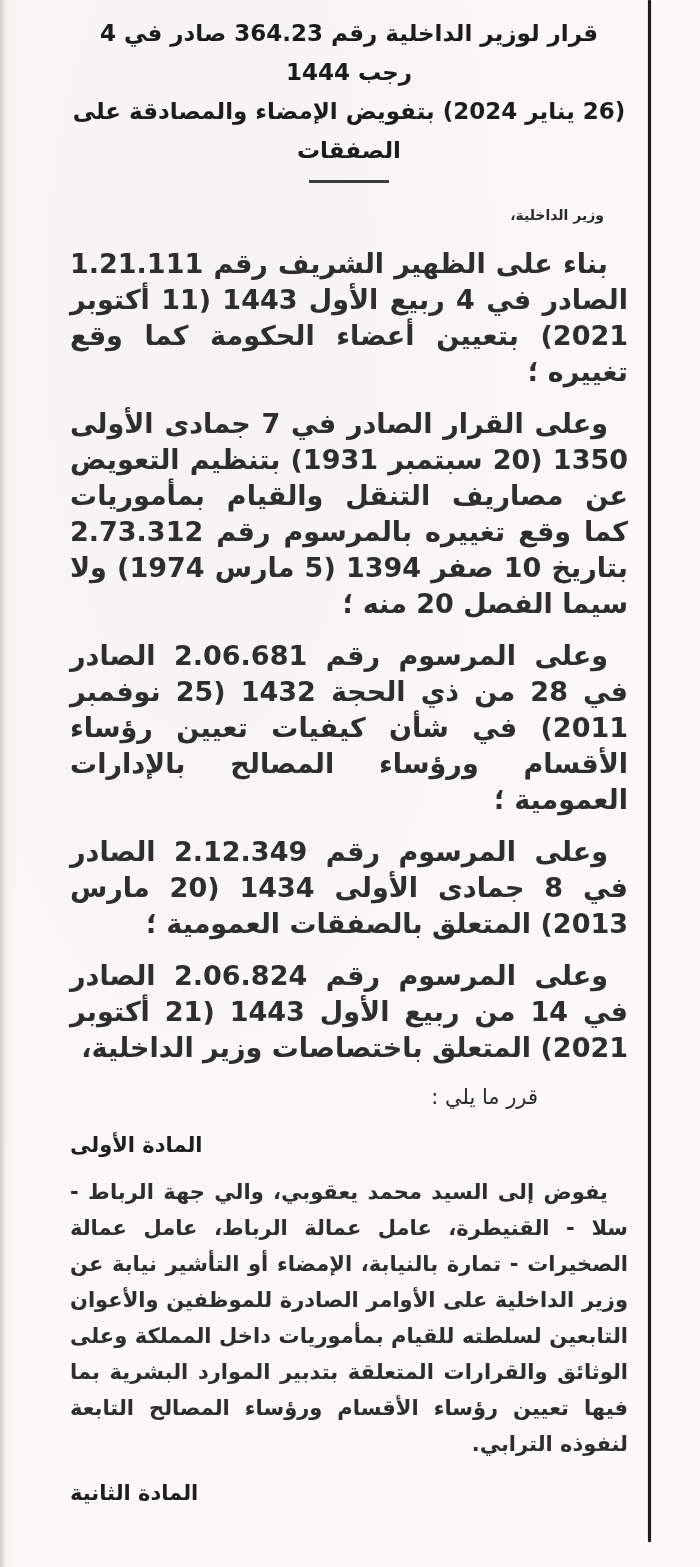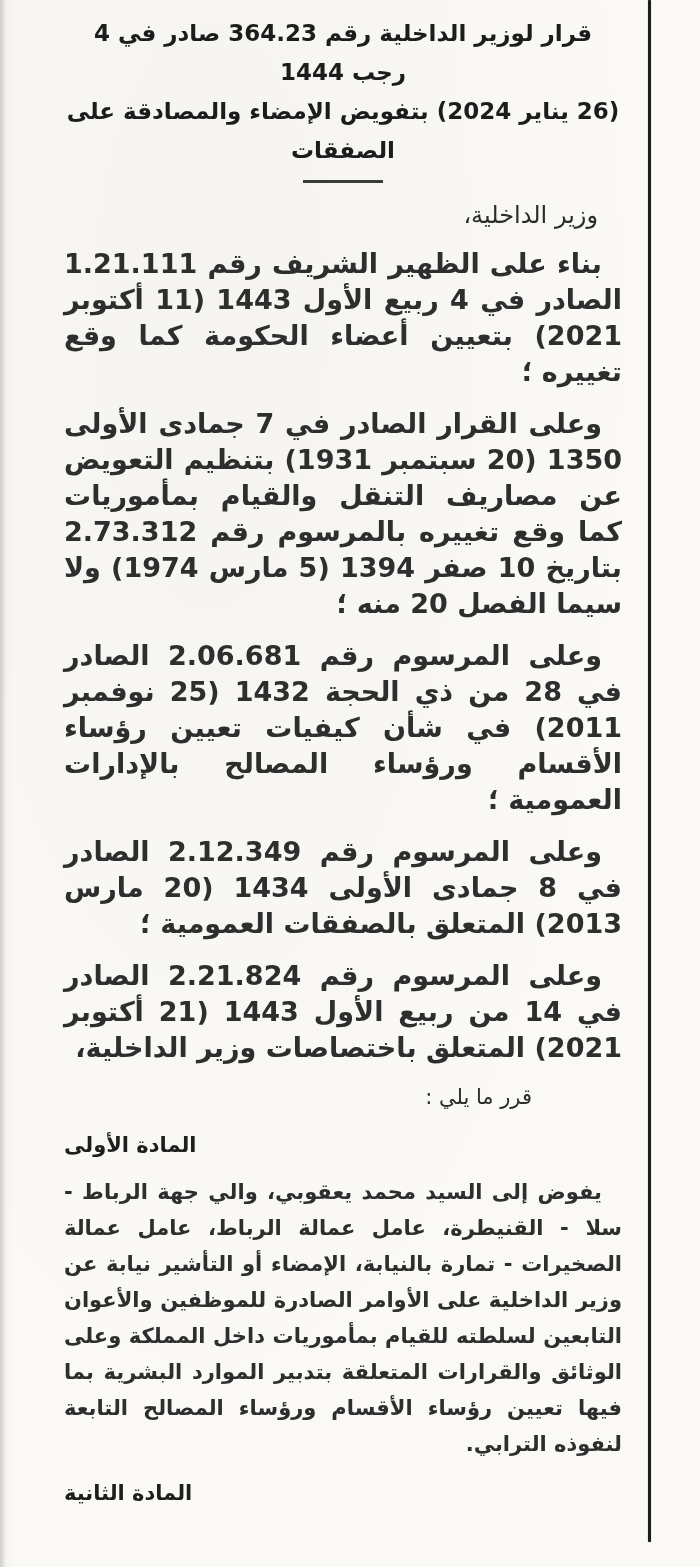--- a/index.html
+++ b/index.html
@@ -33,42 +33,42 @@
     left: 648px;
     width: 3px;
     height: 1542px;
     background: #1d1d1d;
     border-radius: 1px;
     box-shadow: 0 0 1px rgba(0,0,0,0.6);
   }
   .content {
     position: absolute;
     top: 14px;
-    right: 78px;
+    right: 72px;
     width: 558px;
     direction: rtl;
     color: #2b2b2b;
   }
   .title {
     text-align: center;
     font-weight: bold;
     font-size: 23px;
     line-height: 39px;
     color: #1c1c1c;
   }
   .divider {
     width: 80px;
     height: 3px;
     background: #3c3c3c;
     margin: 10px auto 0 auto;
   }
   .salutation {
     margin: 17px 24px 0 0;
-    font-size: 24px;
-    font-weight: normal;
+    font-size: 14px;
+    font-weight: bold;
     line-height: 30px;
   }
   .para {
     margin: 16px 0 0 0;
     font-size: 27px;
     font-weight: 600;
     line-height: 36px;
     text-align: justify;
     text-indent: 20px;
     color: #2e2e2e;
@@ -112,21 +112,21 @@
     </div>
 
     <div class="divider"></div>
 
     <p class="salutation">وزير الداخلية،</p>
 
     <p class="para">بناء على الظهير الشريف رقم 1.21.111 الصادر في 4 ربيع الأول 1443 (11 أكتوبر 2021) بتعيين أعضاء الحكومة كما وقع تغييره ؛</p>
     <p class="para">وعلى القرار الصادر في 7 جمادى الأولى 1350 (20 سبتمبر 1931) بتنظيم التعويض عن مصاريف التنقل والقيام بمأموريات كما وقع تغييره بالمرسوم رقم 2.73.312 بتاريخ 10 صفر 1394 (5 مارس 1974) ولا سيما الفصل 20 منه ؛</p>
     <p class="para">وعلى المرسوم رقم 2.06.681 الصادر في 28 من ذي الحجة 1432 (25 نوفمبر 2011) في شأن كيفيات تعيين رؤساء الأقسام ورؤساء المصالح بالإدارات العمومية ؛</p>
     <p class="para">وعلى المرسوم رقم 2.12.349 الصادر في 8 جمادى الأولى 1434 (20 مارس 2013) المتعلق بالصفقات العمومية ؛</p>
-    <p class="para">وعلى المرسوم رقم 2.21.824 الصادر في 14 من ربيع الأول 1443 (21 أكتوبر 2021) المتعلق باختصاصات وزير الداخلية،</p>
+    <p class="para">وعلى المرسوم رقم 2.06.824 الصادر في 14 من ربيع الأول 1443 (21 أكتوبر 2021) المتعلق باختصاصات وزير الداخلية،</p>
 
     <p class="decree-clause">قرر ما يلي :</p>
 
     <h2 class="article-heading">المادة الأولى</h2>
     <p class="article-body">يفوض إلى السيد محمد يعقوبي، والي جهة الرباط - سلا - القنيطرة، عامل عمالة الرباط، عامل عمالة الصخيرات - تمارة بالنيابة، الإمضاء أو التأشير نيابة عن وزير الداخلية على الأوامر الصادرة للموظفين والأعوان التابعين لسلطته للقيام بمأموريات داخل المملكة وعلى الوثائق والقرارات المتعلقة بتدبير الموارد البشرية بما فيها تعيين رؤساء الأقسام ورؤساء المصالح التابعة لنفوذه الترابي.</p>
 
     <h2 class="article-heading">المادة الثانية</h2>
 
   </div>
 </div>

